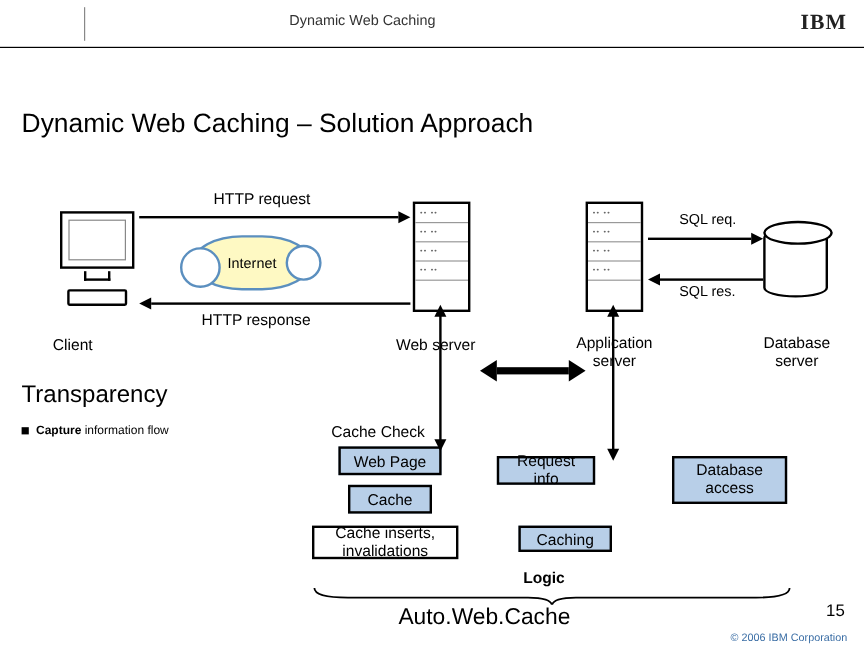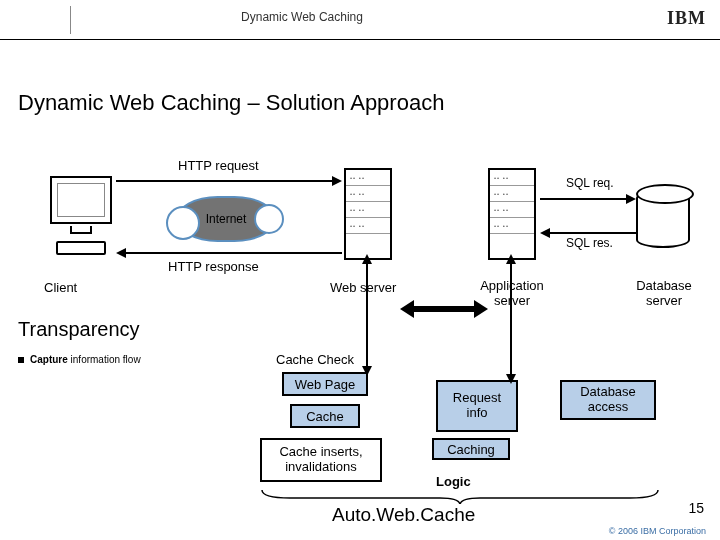--- a/index.html
+++ b/index.html
@@ -28,23 +28,23 @@
   .center-label { text-align: center; }
 
   
   .monitor { position: absolute; left: 50px; top: 176px; width: 62px; height: 48px; border: 2px solid #000; background: #fff; }
   .monitor .screen { position: absolute; left: 5px; top: 5px; right: 5px; bottom: 5px; background: #fff; border: 1px solid #888; }
   .stand { position: absolute; left: 70px; top: 226px; width: 22px; height: 8px; border: 2px solid #000; border-top: none; }
   .base { position: absolute; left: 56px; top: 241px; width: 50px; height: 14px; border: 2px solid #000; border-radius: 2px; }
 
   
   .cloud {
-    position: absolute; left: 176px; top: 196px; width: 100px; height: 46px;
+    position: absolute; left: 160px; top: 196px; width: 100px; height: 46px;
     border: 2px solid #5b8fbf; border-radius: 50% / 60%;
-    background: #737373;
+    background: #fef9c3;
   }
   .cloud::before, .cloud::after {
     content: ''; position: absolute; border: 2px solid #5b8fbf; background: #fff; border-radius: 50%;
   }
   .cloud::before { left: -12px; top: 8px; width: 30px; height: 30px; }
   .cloud::after { right: -10px; top: 6px; width: 26px; height: 26px; }
   .cloud-text { position: absolute; left: 0; width: 100%; top: 14px; text-align: center; font-size: 12px; z-index: 2; }
 
   
   .server { position: absolute; width: 48px; height: 92px; border: 2px solid #000; background: #fff; }
@@ -109,24 +109,24 @@
 
   
   .box {
     position: absolute; border: 2px solid #000;
     background: #b8cfe8; font-size: 13px; text-align: center;
     display: flex; align-items: center; justify-content: center;
   }
   .box.multiline { flex-direction: column; line-height: 1.15; }
   #box-webpage { left: 282px; top: 372px; width: 86px; height: 24px; }
   #box-cache   { left: 290px; top: 404px; width: 70px; height: 24px; }
-  #box-reqinfo { left: 436px; top: 380px; width: 82px; height: 52px; }
+  #box-reqinfo { left: 414px; top: 380px; width: 82px; height: 24px; }
   #box-dbacc   { left: 560px; top: 380px; width: 96px; height: 40px; }
   #box-caching { left: 432px; top: 438px; width: 78px; height: 22px; }
-  #box-inval   { left: 260px; top: 438px; width: 122px; height: 44px; background: #fff; text-align: right; }
+  #box-inval   { left: 260px; top: 438px; width: 122px; height: 28px; background: #fff; text-align: right; }
   #box-logic   { left: 436px; top: 474px; width: 60px; height: 20px; border: none; background: transparent; font-weight: bold; }
 
   
   .brace {
     position: absolute; left: 260px; top: 486px; width: 400px; height: 18px;
     font-size: 22px; color: #000; overflow: hidden;
   }
   .brace svg { width: 100%; height: 100%; }
 
   .autowebcache { position: absolute; left: 332px; top: 504px; font-size: 19px; }

